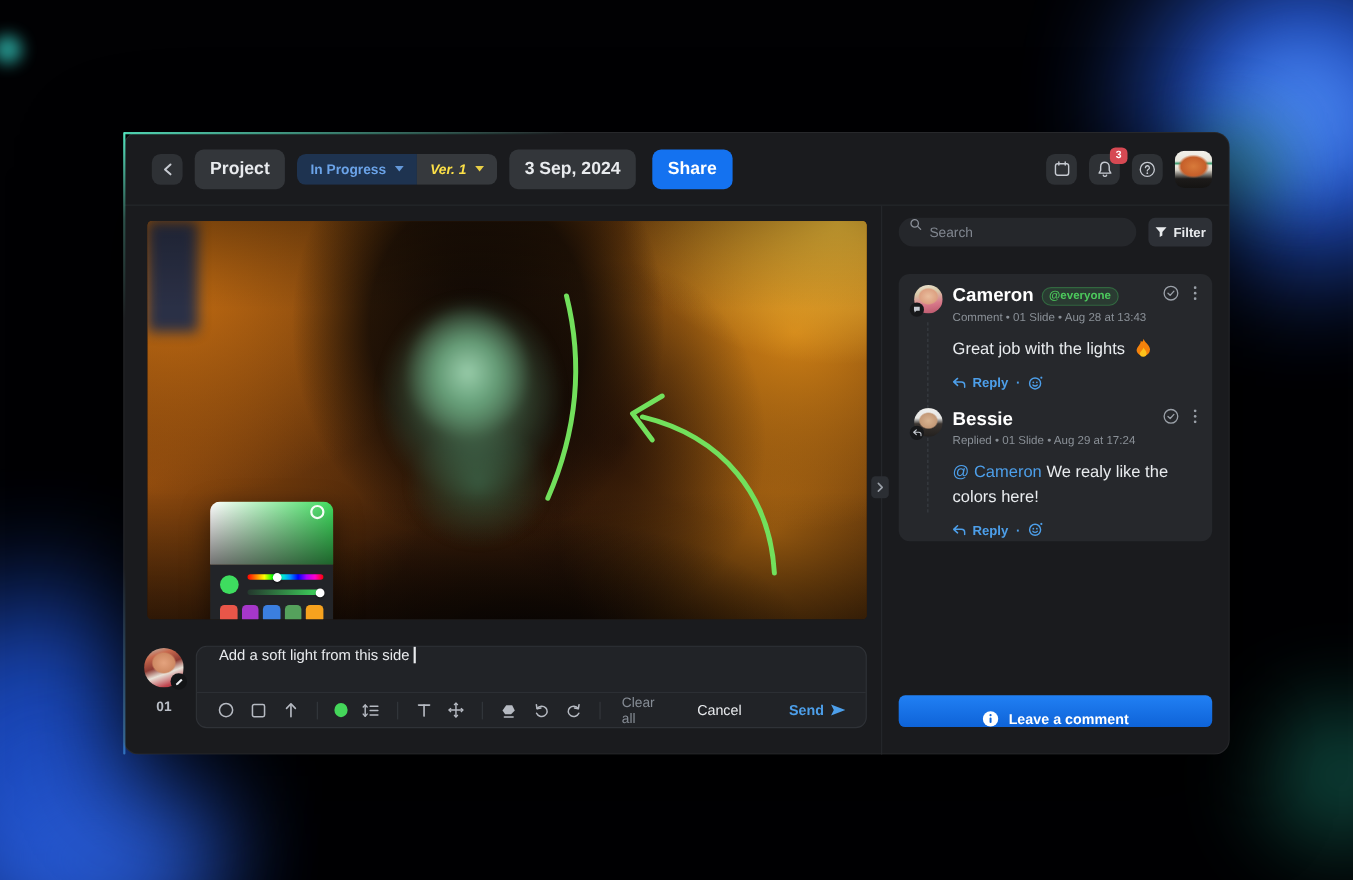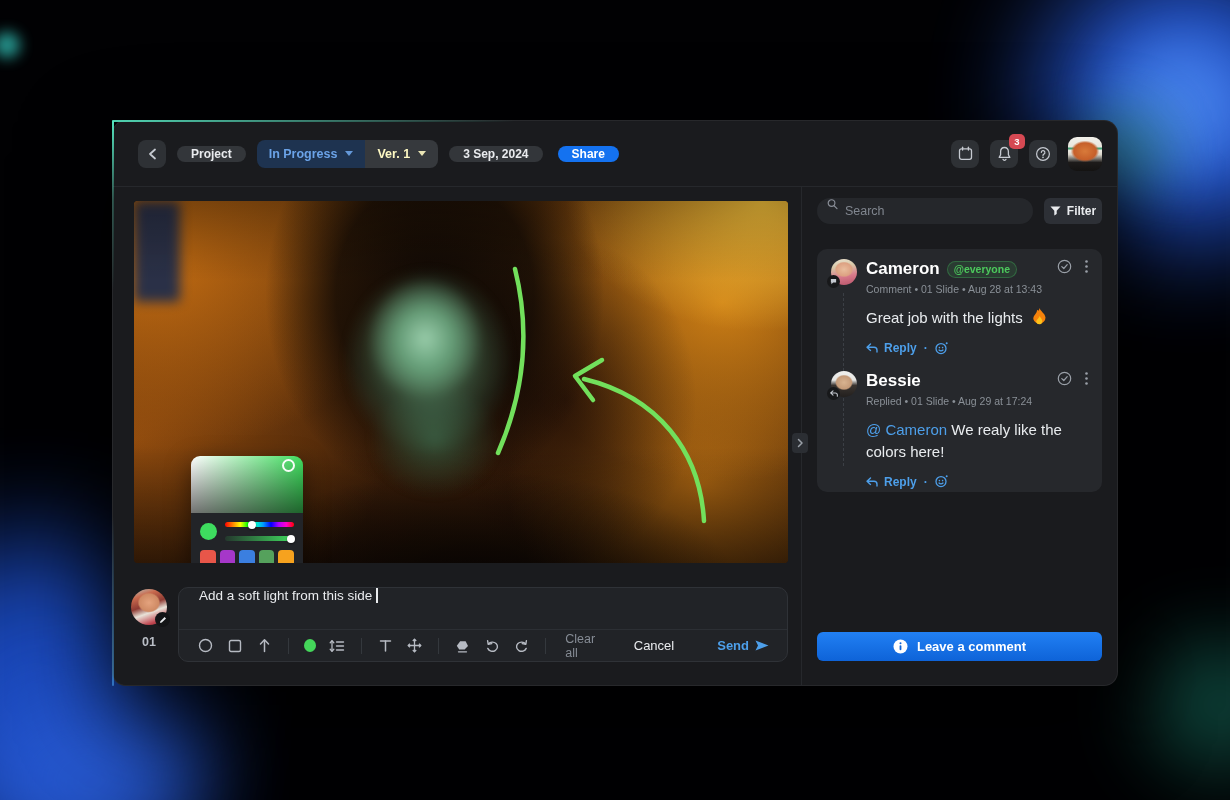--- a/index.html
+++ b/index.html
@@ -26,30 +26,30 @@
     background:#1a1b1e; border:1px solid rgba(255,255,255,.06); border-radius:14px;
     box-shadow:0 30px 90px rgba(0,0,0,.85);
   }
   .window::before{ content:''; position:absolute; left:-1px; top:-1px; bottom:-1px; width:2px; border-radius:14px;
     background:linear-gradient(180deg,#55e6c0 0%, rgba(85,230,192,.25) 14%, rgba(85,230,192,0) 30%, rgba(85,230,192,0) 70%, rgba(74,170,250,.55) 100%); }
   .window::after{ content:''; position:absolute; left:0; right:60%; top:-1px; height:1.5px;
     background:linear-gradient(90deg, rgba(85,230,192,.9), rgba(85,230,192,0)); border-radius:14px; }
 
   
   .hdr { height:66px; display:flex; align-items:center; padding:0 15px 0 25px; border-bottom:1px solid #26282c; }
-  .btn { height:16px; display:inline-flex; align-items:center; gap:7px; padding:0 14px;
-         background:#33363a; border-radius:8px; font-size:12px; font-weight:700; color:#e9ebee; cursor:pointer;justify-content:center; }
+  .btn { height:36px; display:inline-flex; align-items:center; gap:7px; padding:0 14px;
+         background:#33363a; border-radius:8px; font-size:16px; font-weight:700; color:#e9ebee; cursor:pointer;justify-content:center; }
   .icon-btn { width:28px; height:28px; display:inline-flex; align-items:center; justify-content:center;
               background:#2e3135; border-radius:8px; cursor:pointer; position:relative; }
   .hdr .gap { width:11px; flex:none; }
   .hdr .spacer { flex:1; }
   .pill { display:inline-flex; height:28px; border-radius:8px; overflow:hidden; }
   .seg { display:inline-flex; align-items:center; gap:8px; padding:0 12px; font-size:12.5px; font-weight:700; cursor:pointer; }
   .seg-status { background:var(--status-bg,#1e3350); color:var(--status-text,#6ba3e8); }
-  .seg-version{ background:#36393d; color:#fef9c3; }
+  .seg-version{ background:#36393d; color:#fde047;font-style:italic; }
   .caret { width:0; height:0; border-left:4px solid transparent; border-right:4px solid transparent; border-top:5px solid currentColor; opacity:.9; }
   .btn-share { background:var(--accent-blue,#1472f0); color:#fff; }
   .badge-red { position:absolute; top:-6px; right:-7px; min-width:16px; height:15px; padding:0 4px;
                background:var(--badge-red,#d64953); border-radius:5px; font-size:9.5px; font-weight:700; color:#fff;
                display:flex; align-items:center; justify-content:center; }
   .avatar-sq { width:34px; height:34px; border-radius:9px; cursor:pointer; overflow:hidden;
     background:
       radial-gradient(60% 45% at 50% 42%, #d87a3a 0%, #c65f2a 55%, rgba(0,0,0,0) 70%),
       linear-gradient(180deg,#f2f0ea 0%, #e8e6dd 28%, #3f9e72 34%, #efece4 40%, #d7d3c8 52%, #1d1b1a 75%, #141312 100%); }
 
@@ -161,21 +161,21 @@
            border:1px solid rgba(66,190,92,.35); padding:1px 6px 2px; border-radius:9px; cursor:pointer; }
   .c-meta { margin-top:4px; font-size:10.5px; color:#8a9097; }
   .c-actions { display:flex; align-items:center; gap:13px; color:#9aa0a8; }
   .c-body { margin:12px 0 0 35px; font-size:15px; line-height:1.42; color:#e9ecef; display:flex; align-items:center; gap:8px; flex-wrap:wrap; }
   .c-body .mention { color:var(--link-blue,#4d9fea); }
   .c-replyrow { margin:13px 0 0 35px; display:flex; align-items:center; gap:7px; color:var(--link-blue,#4d9fea);
                 font-size:12px; font-weight:700; cursor:pointer; }
   .icon-click { cursor:pointer; display:inline-flex; }
 
   .leave-btn { position:absolute; left:15px; right:17px; bottom:25px; height:29px; border-radius:6px;
-    background:linear-gradient(180deg,#2180f4,#0e63d8); display:flex; align-items:center; justify-content:center;
+    background:linear-gradient(180deg,#2180f4,#0e63d8); display:flex; align-items:flex-end; justify-content:center;
     gap:9px; font-size:13px; font-weight:700; color:#fff; cursor:pointer; }
 
   .flame { display:inline-block; }
 </style>
 </head>
 <body>
 
 <div class="glow g-tr"></div>
 <div class="glow g-tr-b"></div>
 <div class="glow g-tr-g"></div>

